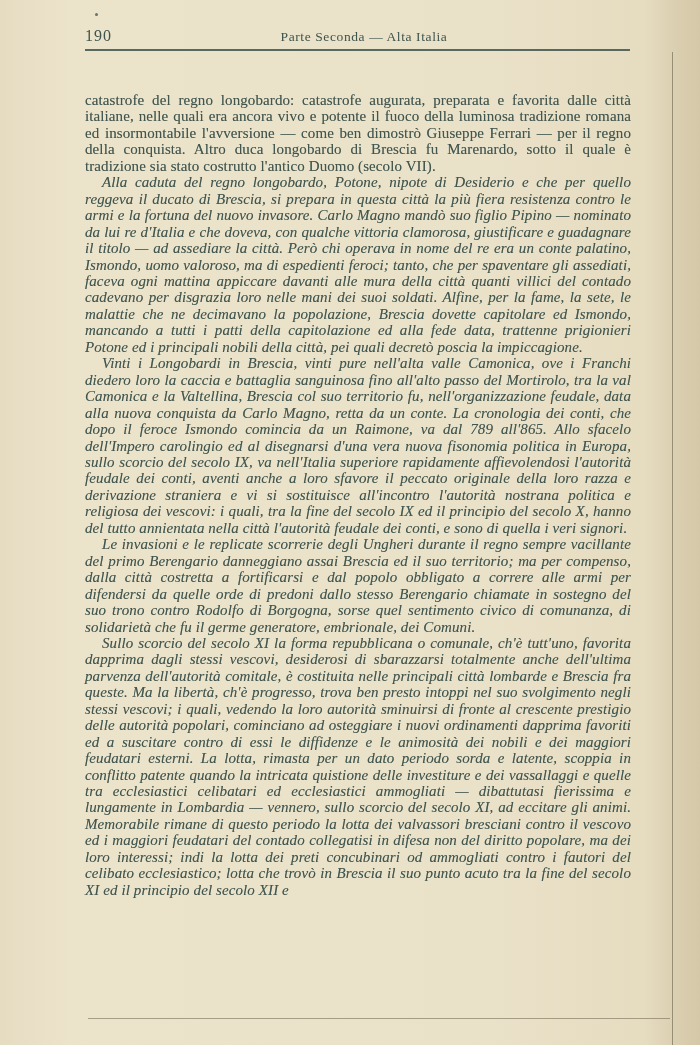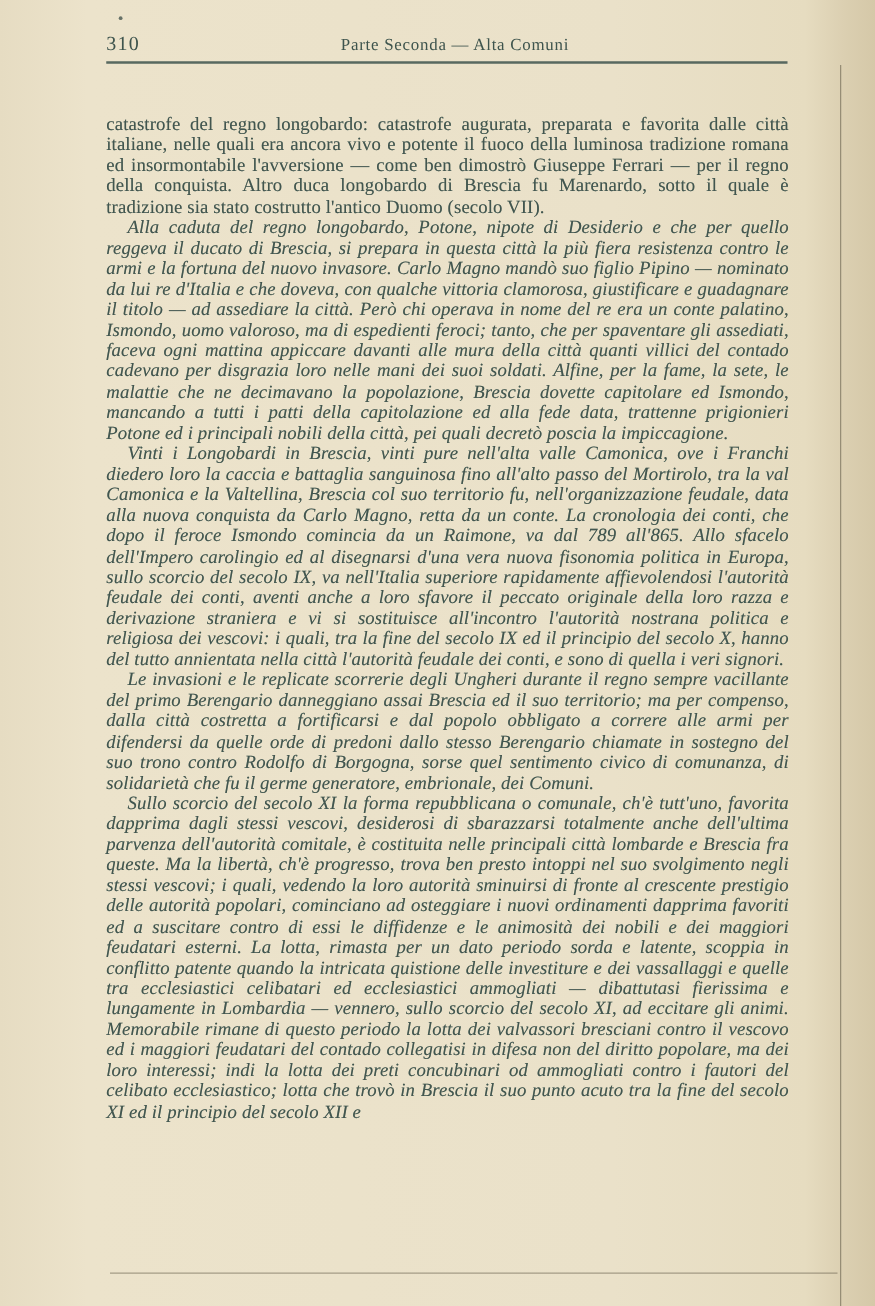--- a/index.html
+++ b/index.html
@@ -93,22 +93,22 @@
   }
 </style>
 </head>
 <body>
 
 <div class="page">
 
   <div class="speck"></div>
 
   <div class="header">
-    <span class="pagenum">310</span>
-    <span class="running-title">Parte Seconda — Alta Comuni</span>
+    <span class="pagenum">190</span>
+    <span class="running-title">Parte Seconda — Alta Italia</span>
   </div>
 
   <div class="header-rule"></div>
 
   <div class="body-text">
     <p>catastrofe del regno longobardo: catastrofe augurata, preparata e favorita dalle città italiane, nelle quali era ancora vivo e potente il fuoco della luminosa tradizione romana ed insormontabile l'avversione — come ben dimostrò Giuseppe Ferrari — per il regno della conquista. Altro duca longobardo di Brescia fu Marenardo, sotto il quale è tradizione sia stato costrutto l'antico Duomo (secolo VII).</p>
     <p class="indent">Alla caduta del regno longobardo, Potone, nipote di Desiderio e che per quello reggeva il ducato di Brescia, si prepara in questa città la più fiera resistenza contro le armi e la fortuna del nuovo invasore. Carlo Magno mandò suo figlio Pipino — nominato da lui re d'Italia e che doveva, con qualche vittoria clamorosa, giustificare e guadagnare il titolo — ad assediare la città. Però chi operava in nome del re era un conte palatino, Ismondo, uomo valoroso, ma di espedienti feroci; tanto, che per spaventare gli assediati, faceva ogni mattina appiccare davanti alle mura della città quanti villici del contado cadevano per disgrazia loro nelle mani dei suoi soldati. Alfine, per la fame, la sete, le malattie che ne decimavano la popolazione, Brescia dovette capitolare ed Ismondo, mancando a tutti i patti della capitolazione ed alla fede data, trattenne prigionieri Potone ed i principali nobili della città, pei quali decretò poscia la impiccagione.</p>
     <p class="indent">Vinti i Longobardi in Brescia, vinti pure nell'alta valle Camonica, ove i Franchi diedero loro la caccia e battaglia sanguinosa fino all'alto passo del Mortirolo, tra la val Camonica e la Valtellina, Brescia col suo territorio fu, nell'organizzazione feudale, data alla nuova conquista da Carlo Magno, retta da un conte. La cronologia dei conti, che dopo il feroce Ismondo comincia da un Raimone, va dal 789 all'865. Allo sfacelo dell'Impero carolingio ed al disegnarsi d'una vera nuova fisonomia politica in Europa, sullo scorcio del secolo IX, va nell'Italia superiore rapidamente affievolendosi l'autorità feudale dei conti, aventi anche a loro sfavore il peccato originale della loro razza e derivazione straniera e vi si sostituisce all'incontro l'autorità nostrana politica e religiosa dei vescovi: i quali, tra la fine del secolo IX ed il principio del secolo X, hanno del tutto annientata nella città l'autorità feudale dei conti, e sono di quella i veri signori.</p>
     <p class="indent">Le invasioni e le replicate scorrerie degli Ungheri durante il regno sempre vacillante del primo Berengario danneggiano assai Brescia ed il suo territorio; ma per compenso, dalla città costretta a fortificarsi e dal popolo obbligato a correre alle armi per difendersi da quelle orde di predoni dallo stesso Berengario chiamate in sostegno del suo trono contro Rodolfo di Borgogna, sorse quel sentimento civico di comunanza, di solidarietà che fu il germe generatore, embrionale, dei Comuni.</p>
     <p class="indent">Sullo scorcio del secolo XI la forma repubblicana o comunale, ch'è tutt'uno, favorita dapprima dagli stessi vescovi, desiderosi di sbarazzarsi totalmente anche dell'ultima parvenza dell'autorità comitale, è costituita nelle principali città lombarde e Brescia fra queste. Ma la libertà, ch'è progresso, trova ben presto intoppi nel suo svolgimento negli stessi vescovi; i quali, vedendo la loro autorità sminuirsi di fronte al crescente prestigio delle autorità popolari, cominciano ad osteggiare i nuovi ordinamenti dapprima favoriti ed a suscitare contro di essi le diffidenze e le animosità dei nobili e dei maggiori feudatari esterni. La lotta, rimasta per un dato periodo sorda e latente, scoppia in conflitto patente quando la intricata quistione delle investiture e dei vassallaggi e quelle tra ecclesiastici celibatari ed ecclesiastici ammogliati — dibattutasi fierissima e lungamente in Lombardia — vennero, sullo scorcio del secolo XI, ad eccitare gli animi. Memorabile rimane di questo periodo la lotta dei valvassori bresciani contro il vescovo ed i maggiori feudatari del contado collegatisi in difesa non del diritto popolare, ma dei loro interessi; indi la lotta dei preti concubinari od ammogliati contro i fautori del celibato ecclesiastico; lotta che trovò in Brescia il suo punto acuto tra la fine del secolo XI ed il principio del secolo XII e</p>

